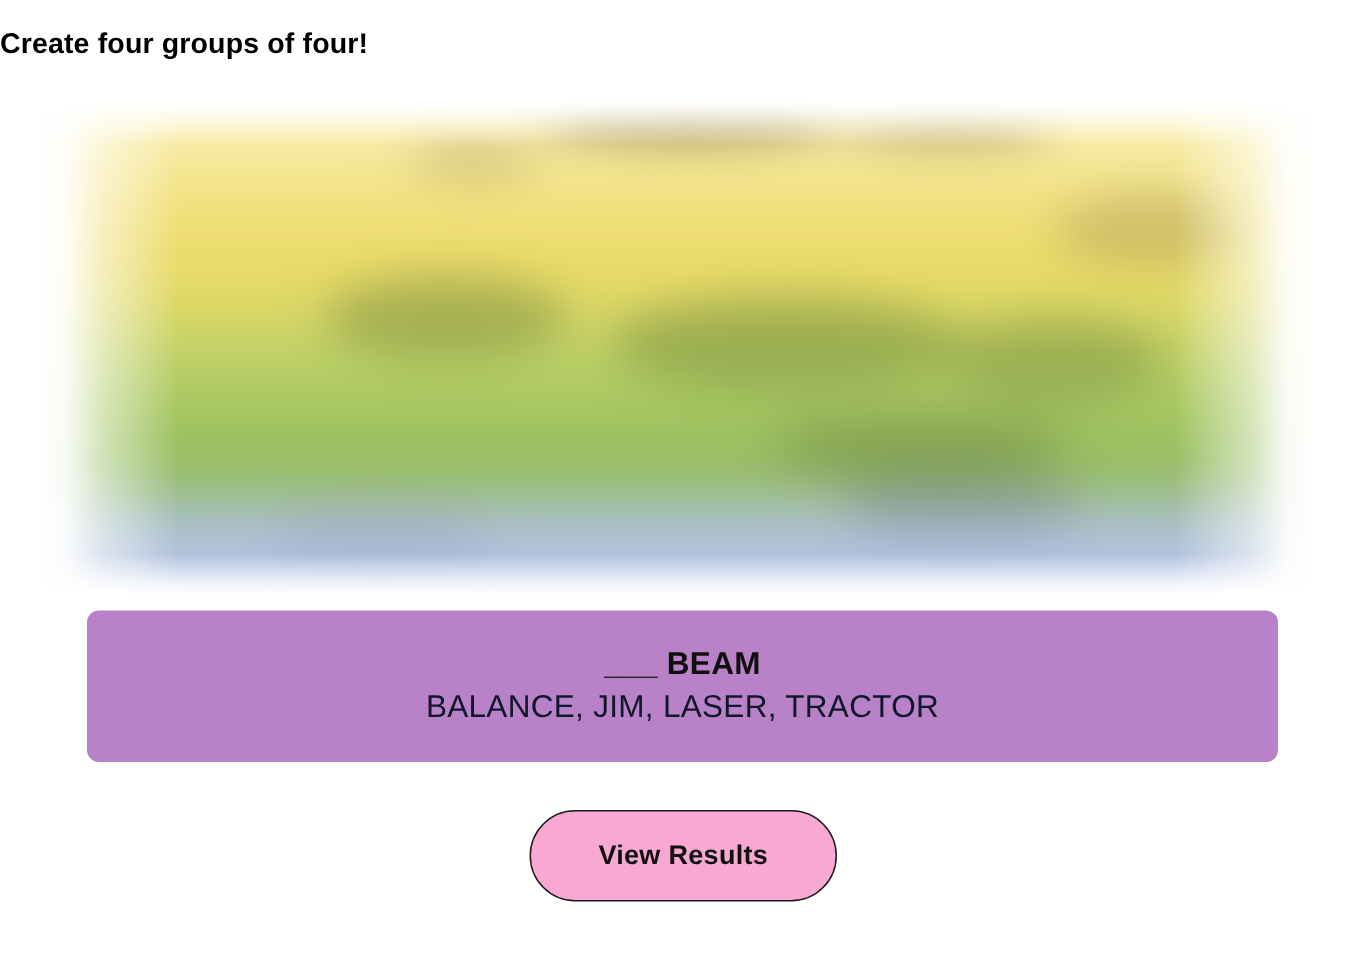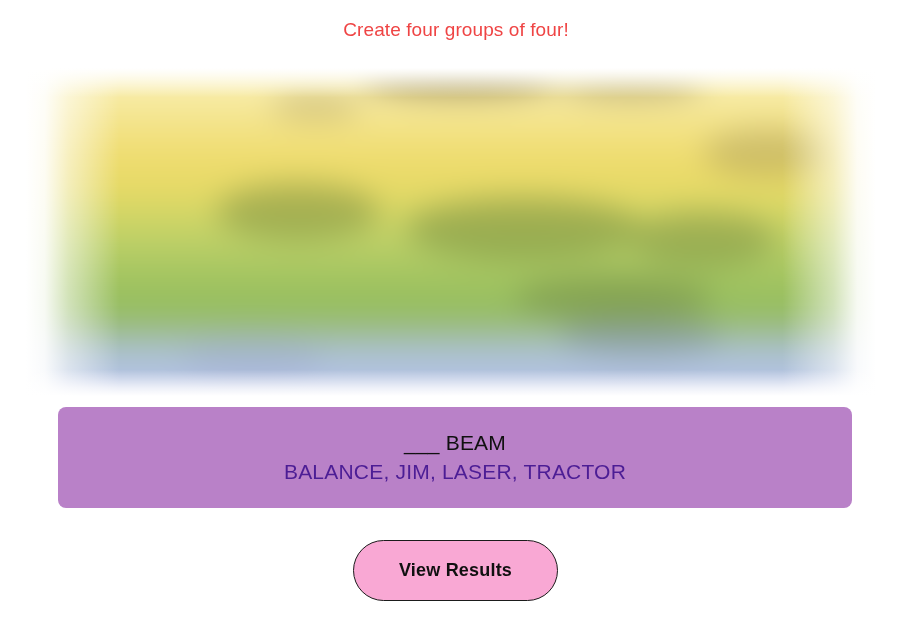--- a/index.html
+++ b/index.html
@@ -15,24 +15,24 @@
     overflow: hidden;
     position: relative;
   }
 
   
   .page-title {
     position: absolute;
     top: 17px;
     left: 0;
     width: 912px;
-    text-align: center;
+    text-align: left;
     font-size: 19px;
-    font-weight: 400;
-    color: #ef4444;
+    font-weight: 700;
+    color: #000000;
     letter-spacing: 0.1px;
     line-height: 26px;
   }
 
   
   .image-wrap {
     position: absolute;
     left: 26px;
     top: 68px;
     width: 850px;
@@ -101,29 +101,29 @@
     height: 101px;
     border-radius: 8px;
     display: flex;
     flex-direction: column;
     align-items: center;
     justify-content: center;
     box-sizing: border-box;
   }
   .category-title {
     font-size: 21px;
-    font-weight: 400;
+    font-weight: 700;
     color: #101010;
     line-height: 28px;
     letter-spacing: .2px;
   }
   .category-members {
     font-size: 21px;
     font-weight: 400;
-    color: #4c1d95;
+    color: #0f172a;
     line-height: 30px;
     letter-spacing: .2px;
   }
 
   
   .view-results-btn {
     position: absolute;
     left: 353px;
     top: 540px;
     width: 205px;

